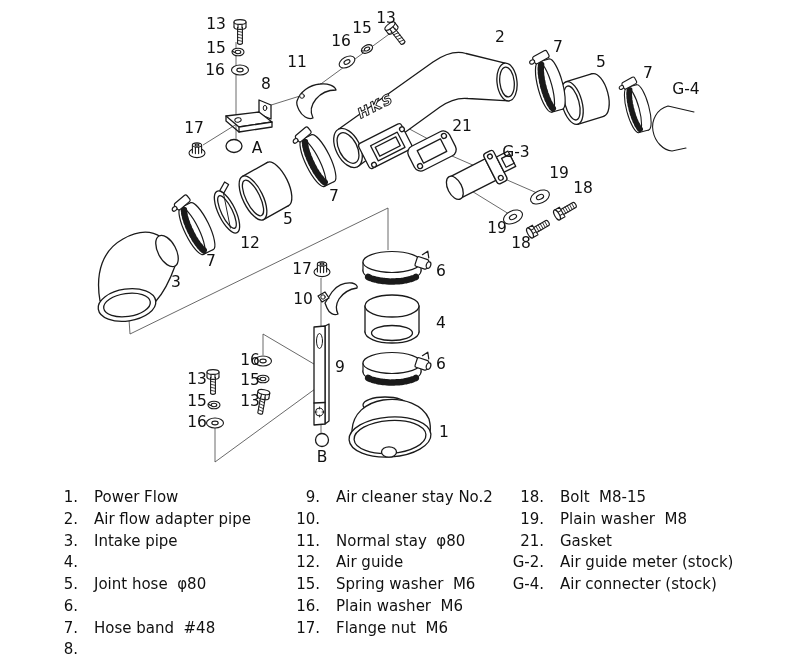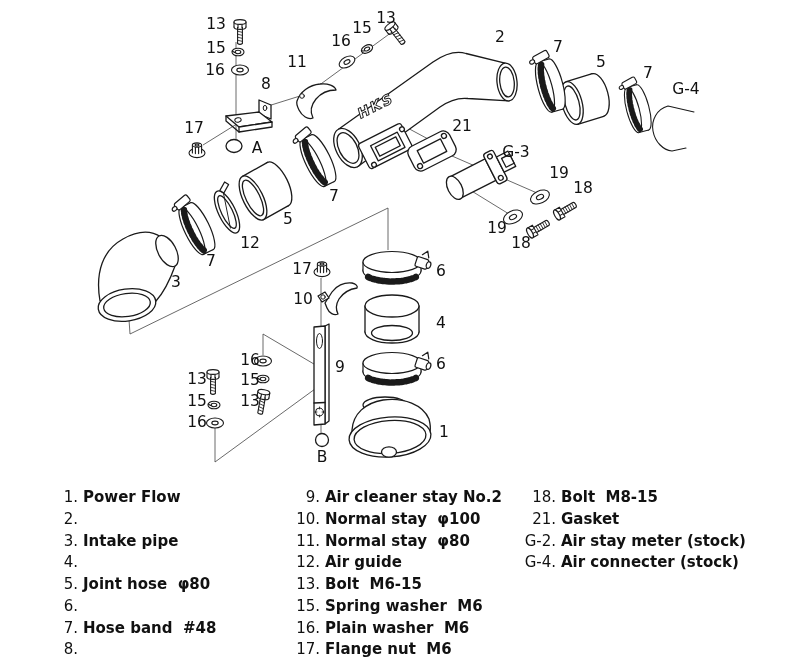--- a/index.html
+++ b/index.html
@@ -5,24 +5,24 @@
   html,body{margin:0;padding:0;background:#fff;}
   #stage{position:relative;width:800px;height:662px;background:#fff;overflow:hidden;
          font-family:"DejaVu Sans",sans-serif;color:#111;}
   svg{position:absolute;left:0;top:0;}
   svg .plbl{font-family:"DejaVu Sans",sans-serif;font-size:15.5px;fill:#111;text-anchor:middle;}
   svg .brand{font-family:"DejaVu Sans",sans-serif;font-size:14px;font-weight:bold;font-style:italic;
              letter-spacing:2px;fill:#fff;stroke:#1a1a1a;stroke-width:1;text-anchor:middle;}
   .plist{position:absolute;top:487px;font-size:15px;line-height:21.75px;color:#111;}
   .row{display:flex;}
   .num{text-align:right;white-space:pre;}
-  .lab{margin-left:5px;white-space:pre-wrap;font-weight:bold;}
+  .lab{margin-left:16px;white-space:pre-wrap;}
   .c1{left:52px;} .c1 .num{width:26px;}
   .c2{left:286px;} .c2 .num{width:34px;}
-  .c3{left:510px;} .c3 .num{width:46px;}
+  .c3{left:498px;} .c3 .num{width:46px;}
 </style>
 </head>
 <body>
 
 <div id="stage">
 
 <svg width="800" height="480" viewBox="0 0 800 480">
   <defs>
     <g id="washer" fill="#fff" stroke="#1a1a1a" stroke-width="1.1">
       <ellipse rx="8.5" ry="5"></ellipse>
@@ -285,20 +285,21 @@
       </g>
 </svg>
 
 <div class="plist c1">
   <div class="row">
         <span class="num">1.</span>
         <span class="lab">Power Flow</span>
       </div>
   <div class="row">
         <span class="num">2.</span>
+        <span class="lab">Air flow adapter pipe</span>
       </div>
   <div class="row">
         <span class="num">3.</span>
         <span class="lab">Intake pipe</span>
       </div>
   <div class="row">
         <span class="num">4.</span>
       </div>
   <div class="row">
         <span class="num">5.</span>
@@ -315,59 +316,58 @@
         <span class="num">8.</span>
       </div>
 </div>
 <div class="plist c2">
   <div class="row">
         <span class="num">9.</span>
         <span class="lab">Air cleaner stay No.2</span>
       </div>
   <div class="row">
         <span class="num">10.</span>
-        <span class="lab">Normal stay  φ100</span>
       </div>
   <div class="row">
         <span class="num">11.</span>
         <span class="lab">Normal stay  φ80</span>
       </div>
   <div class="row">
         <span class="num">12.</span>
         <span class="lab">Air guide</span>
       </div>
   <div class="row">
-        <span class="num">13.</span>
-        <span class="lab">Bolt  M6-15</span>
-      </div>
-  <div class="row">
         <span class="num">15.</span>
         <span class="lab">Spring washer  M6</span>
       </div>
   <div class="row">
         <span class="num">16.</span>
         <span class="lab">Plain washer  M6</span>
       </div>
   <div class="row">
         <span class="num">17.</span>
         <span class="lab">Flange nut  M6</span>
       </div>
 </div>
 <div class="plist c3">
   <div class="row">
         <span class="num">18.</span>
         <span class="lab">Bolt  M8-15</span>
       </div>
   <div class="row">
+        <span class="num">19.</span>
+        <span class="lab">Plain washer  M8</span>
+      </div>
+  <div class="row">
         <span class="num">21.</span>
         <span class="lab">Gasket</span>
       </div>
   <div class="row">
         <span class="num">G-2.</span>
-        <span class="lab">Air stay meter (stock)</span>
+        <span class="lab">Air guide meter (stock)</span>
       </div>
   <div class="row">
         <span class="num">G-4.</span>
         <span class="lab">Air connecter (stock)</span>
       </div>
 </div>
 
 </div>
 
 </body></html>

